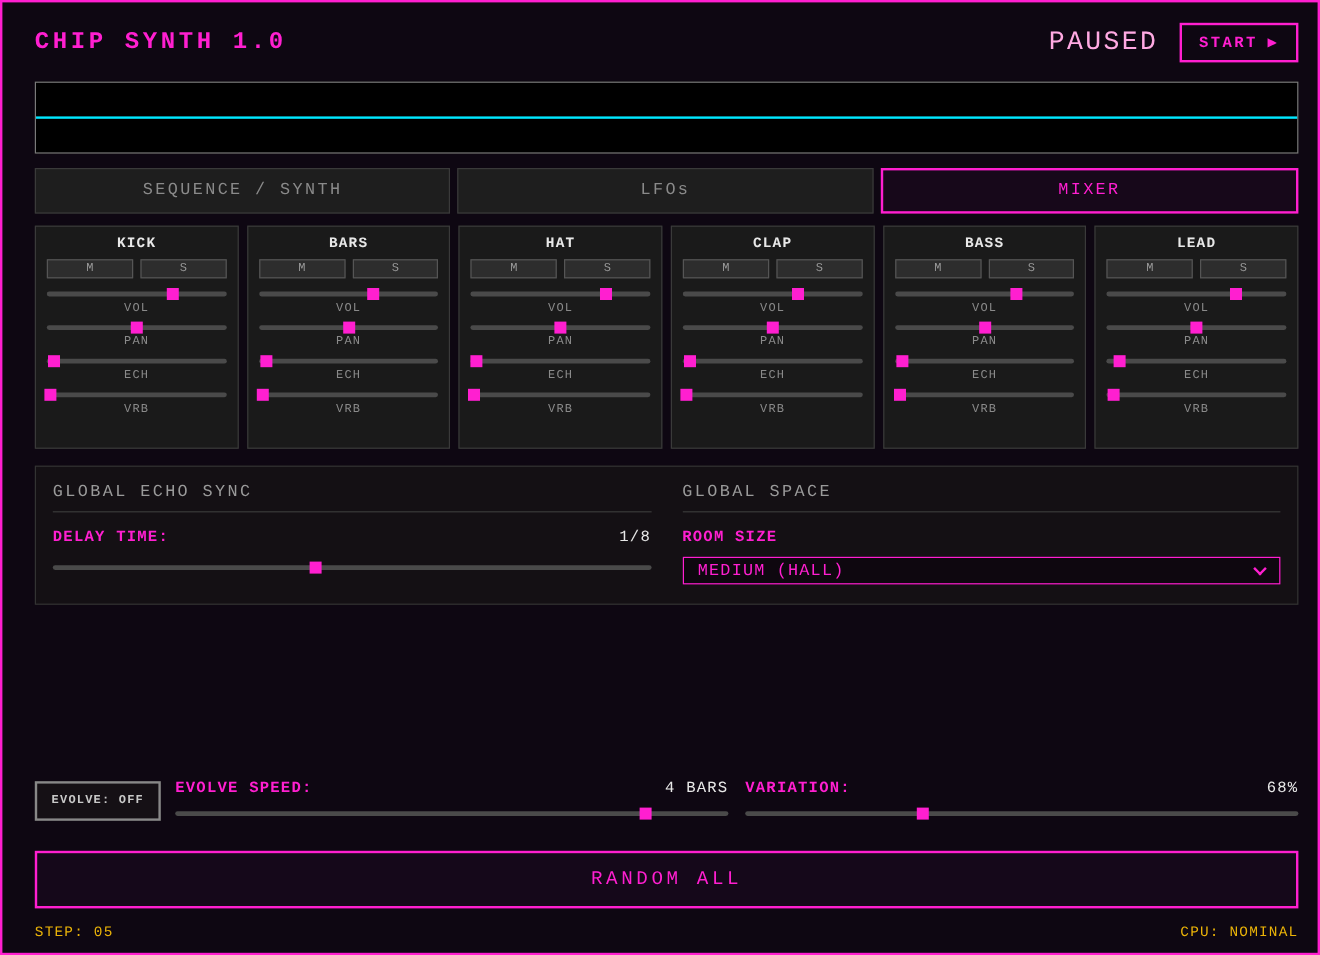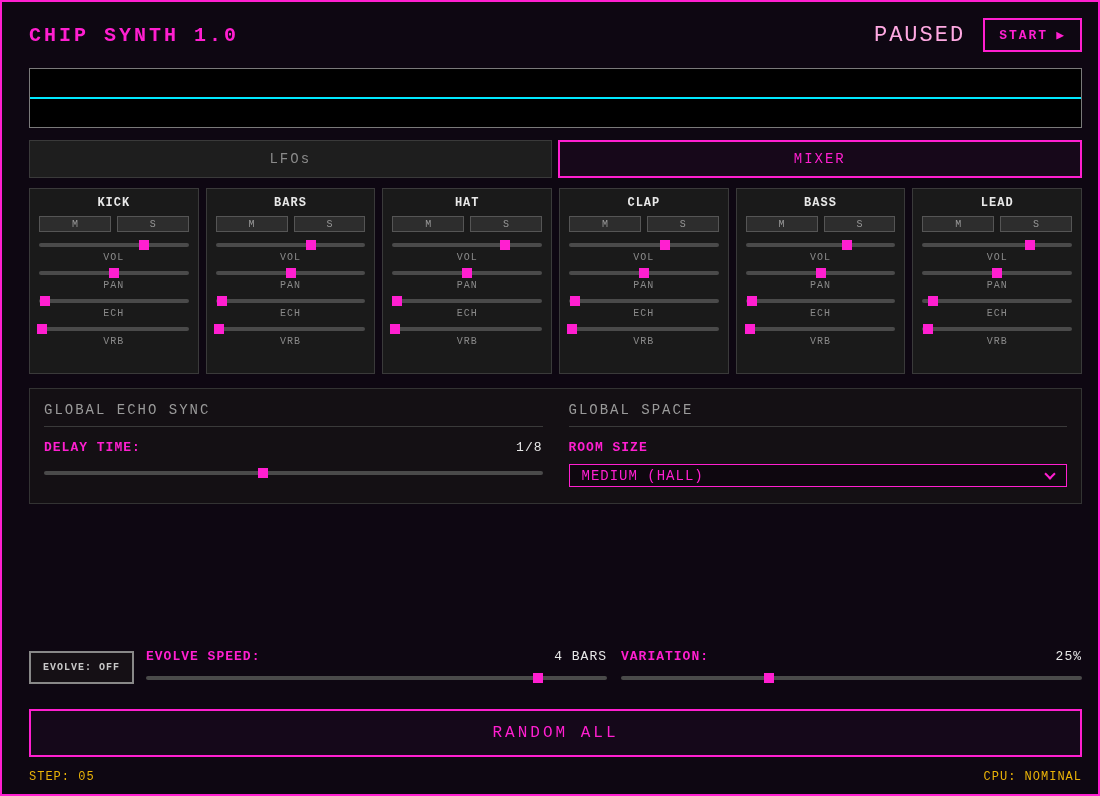--- a/index.html
+++ b/index.html
@@ -95,20 +95,21 @@
         <span>▶</span>
       </button>
     </div>
   </div>
 
   <div class="viz">
     <div class="viz-line"></div>
   </div>
 
   <div class="tabs">
+    <div class="tab">SEQUENCE / SYNTH</div>
     <div class="tab">LFOs</div>
     <div class="tab active">MIXER</div>
   </div>
 
   <div class="channels">
 
     <div class="channel">
       <div class="ch-name">KICK</div>
       <div class="ms-row">
         <button class="ms-btn">M</button>
@@ -311,21 +312,21 @@
           <div class="gvalue">4 BARS</div>
         </div>
         <div class="slider gslider">
           <div class="track"></div>
           <div class="thumb" style="left: calc(85% - 5px);"></div>
         </div>
       </div>
       <div class="ev-col">
         <div class="grow">
           <div class="glabel">VARIATION:</div>
-          <div class="gvalue">25%</div>
+          <div class="gvalue">68%</div>
         </div>
         <div class="slider gslider">
           <div class="track"></div>
           <div class="thumb" style="left: calc(32% - 5px);"></div>
         </div>
       </div>
     </div>
   </div>
 
   <button class="random-btn">RANDOM ALL</button>

